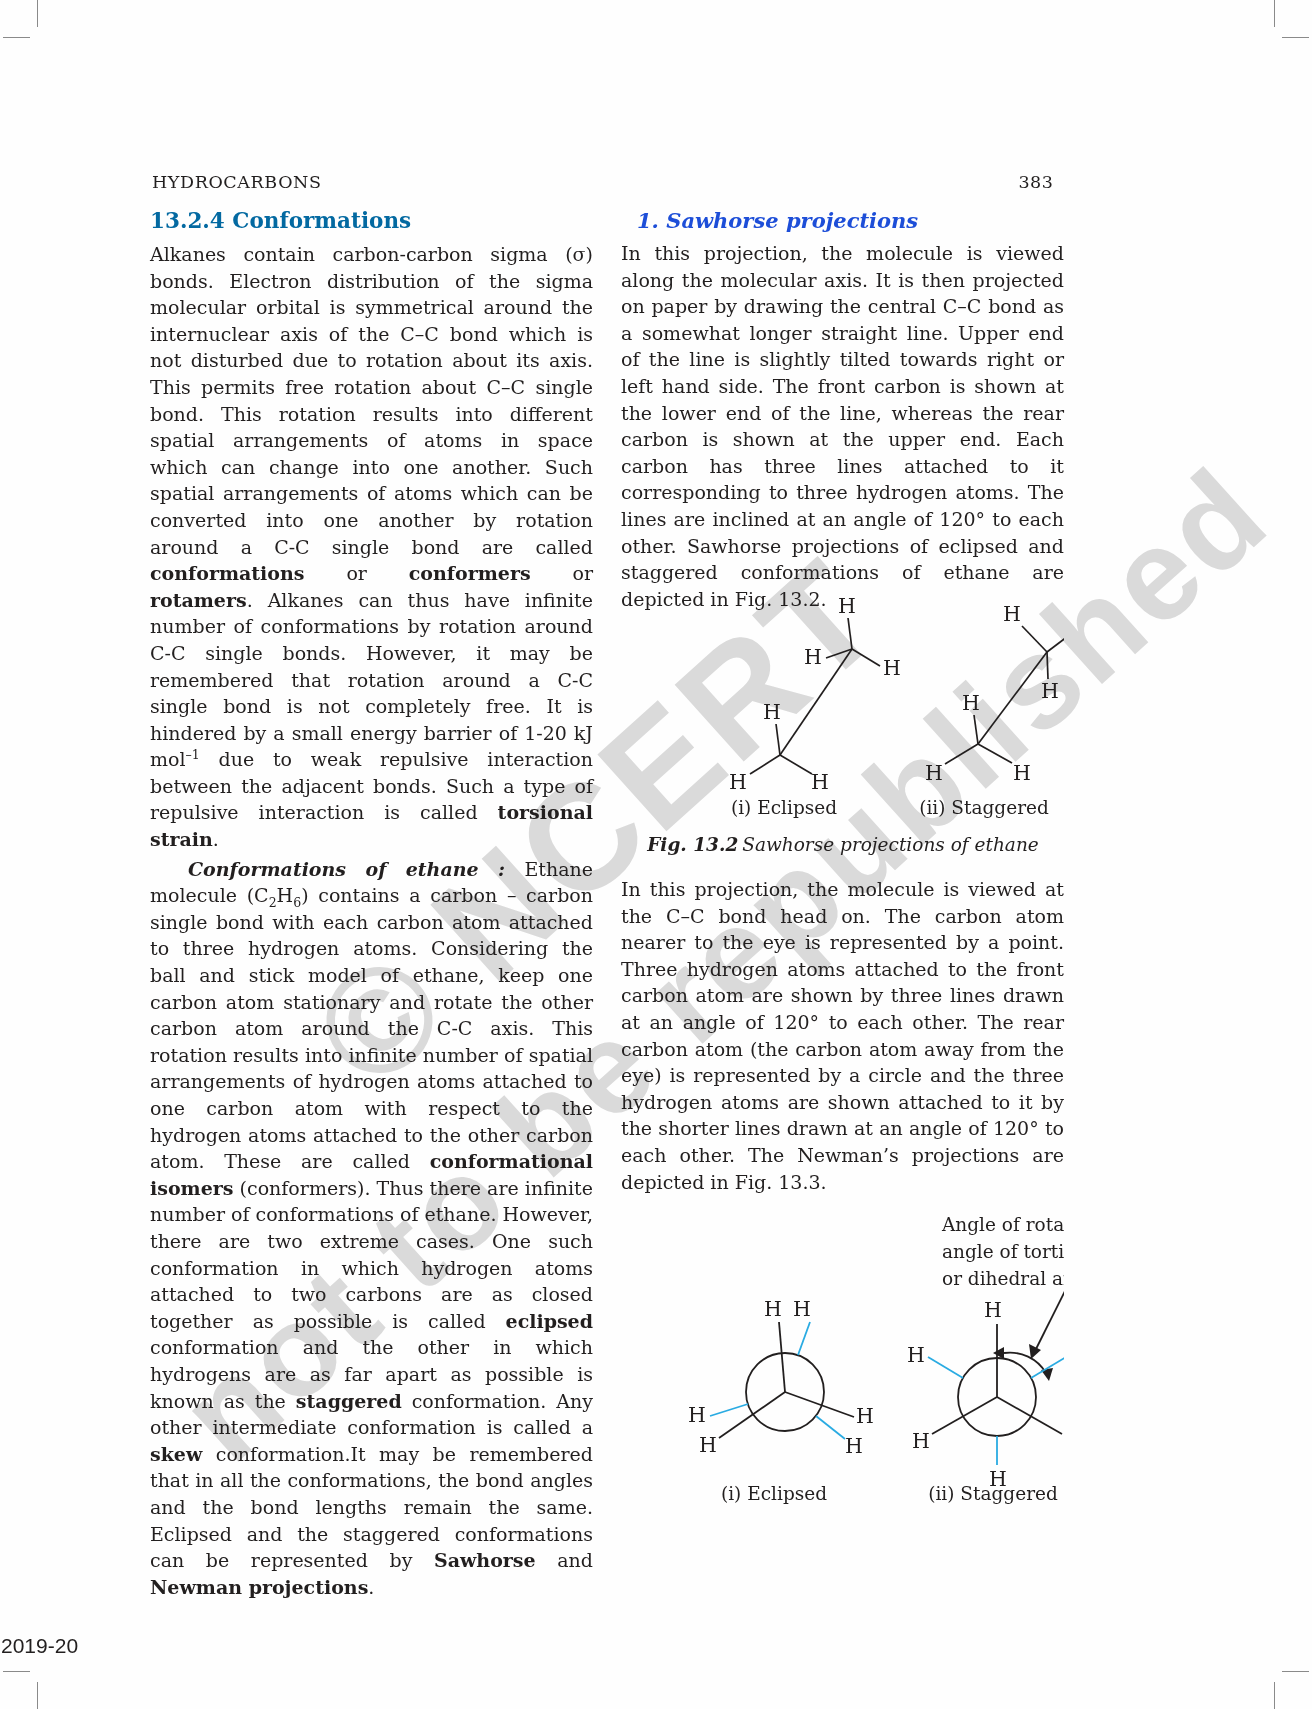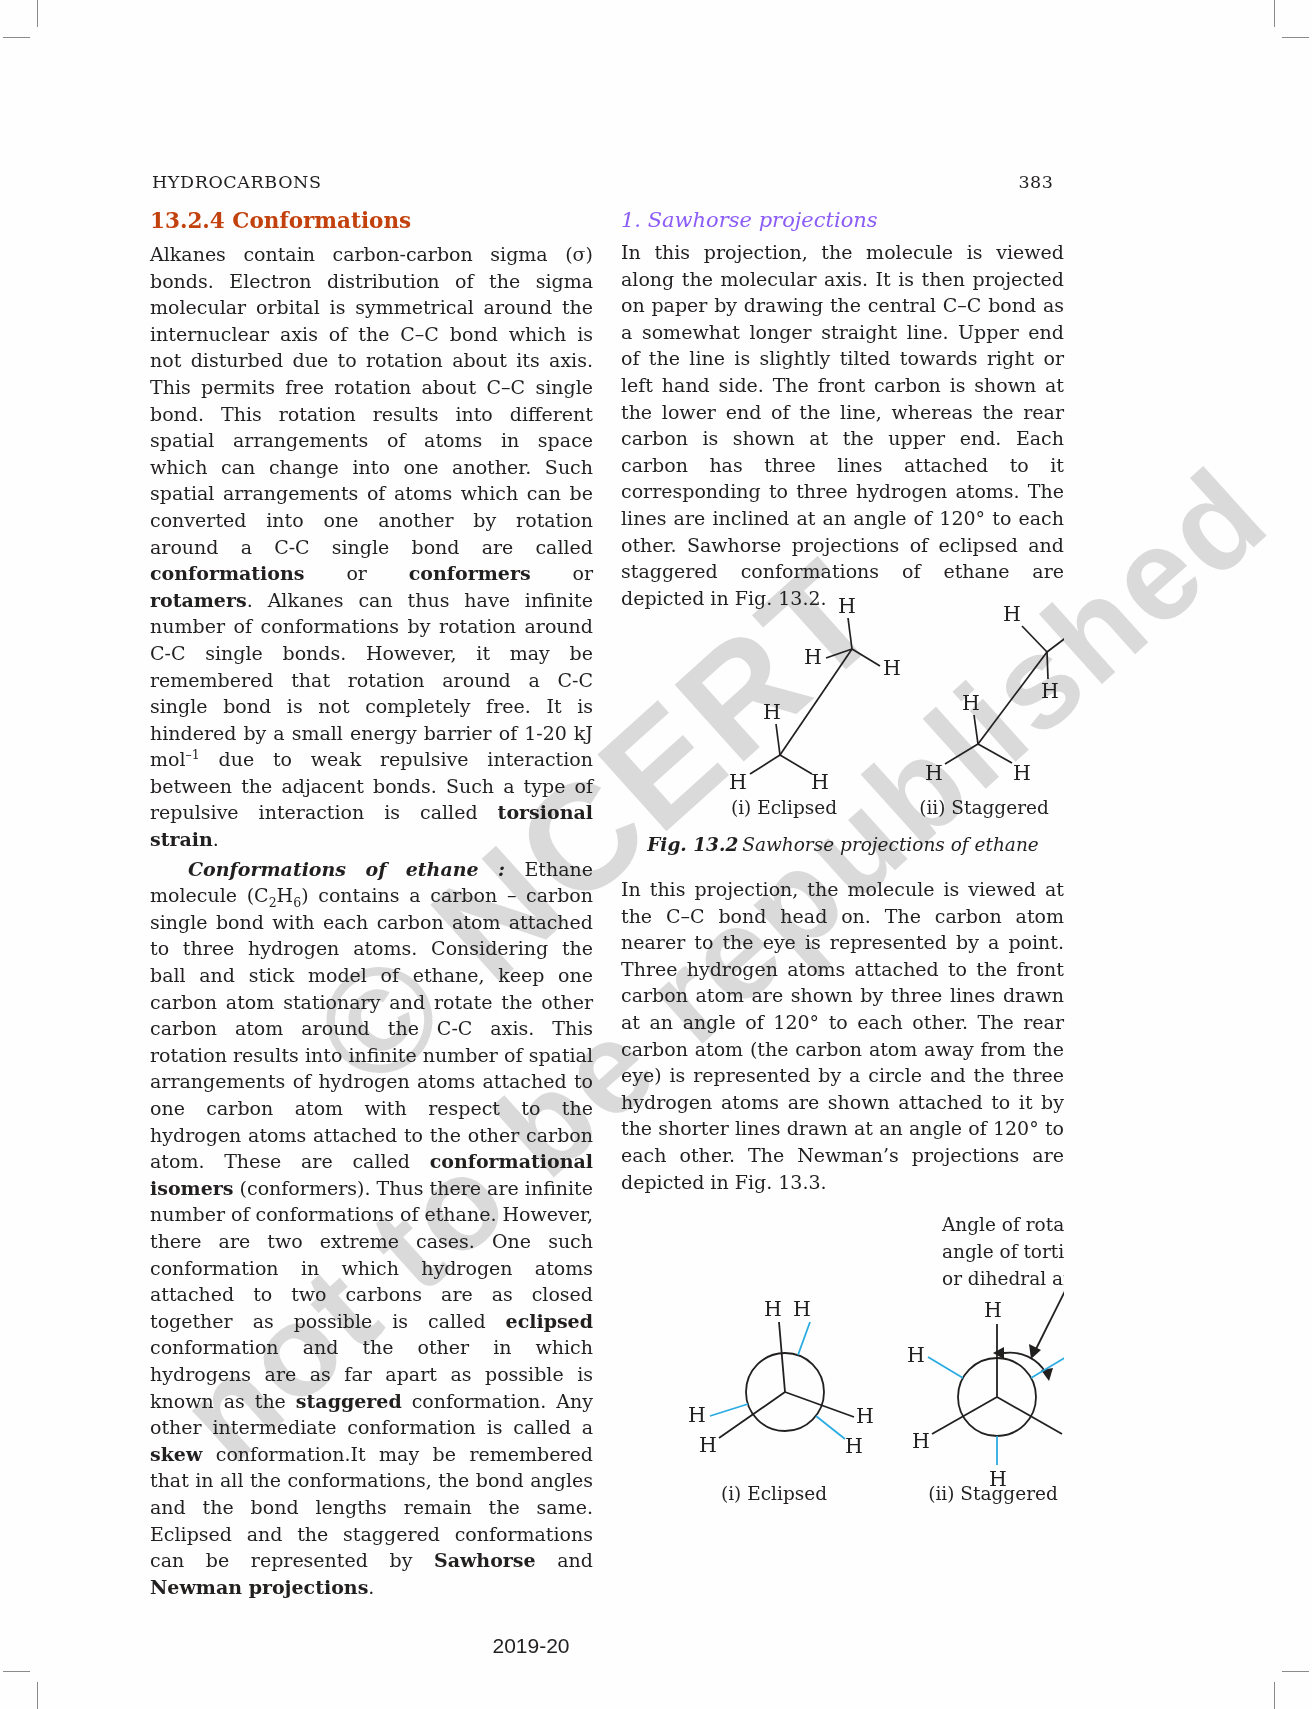--- a/index.html
+++ b/index.html
@@ -17,33 +17,33 @@
     font-weight:bold; color:#dadada; line-height:1.35; letter-spacing:4px;
   }
   .watermark .wm1{font-size:150px;}
   .watermark .wm2{font-size:130px;}
   
   .crop{position:absolute; background:#8a8a8a; z-index:2;}
   
   .hdr{position:absolute; top:172px; font-size:17.5px; letter-spacing:0.6px; z-index:1;}
   .hdr-left{left:152px;}
   .hdr-right{left:1010px; width:52px; text-align:center;}
-  .footer{position:absolute; top:1634px; left:8px; width:1046px; text-align:center;
+  .footer{position:absolute; top:1634px; left:1px; width:1046px; 
     font-family:"Liberation Sans","DejaVu Sans",sans-serif; font-size:21px; z-index:1;}
   
   .col{position:absolute; width:443px; z-index:1;}
   #left-col{left:150px; top:208px;}
   #right-block1{left:621px; top:208px;}
   #right-block2{left:621px; top:876px;}
   .sec-heading{
-    margin:0 0 8px 0; font-size:21.5px; font-weight:bold; color:#c2410c;
+    margin:0 0 8px 0; font-size:21.5px; font-weight:bold; color:#0369a1;
     font-family:"DejaVu Serif","Liberation Serif",serif;
   }
   .sub-heading{
-    margin:0 0 7px 0; font-size:21px; font-weight:normal; font-style:italic; color:#8b5cf6;
+    margin:0 0 7px 16px; font-size:21px; font-weight:bold; font-style:italic; color:#1d4ed8;
   }
   .para{
     margin:0 0 3px 0; font-size:19px; line-height:26.6px; text-align:justify;
   }
   .para.indent{text-indent:38px; margin-top:2px;}
   sub,sup{font-size:12.5px; line-height:0;}
   
   .figsvg{position:absolute; left:622px; z-index:1;}
   #fig132{top:592px;}
   #fig133{top:1203px;}

